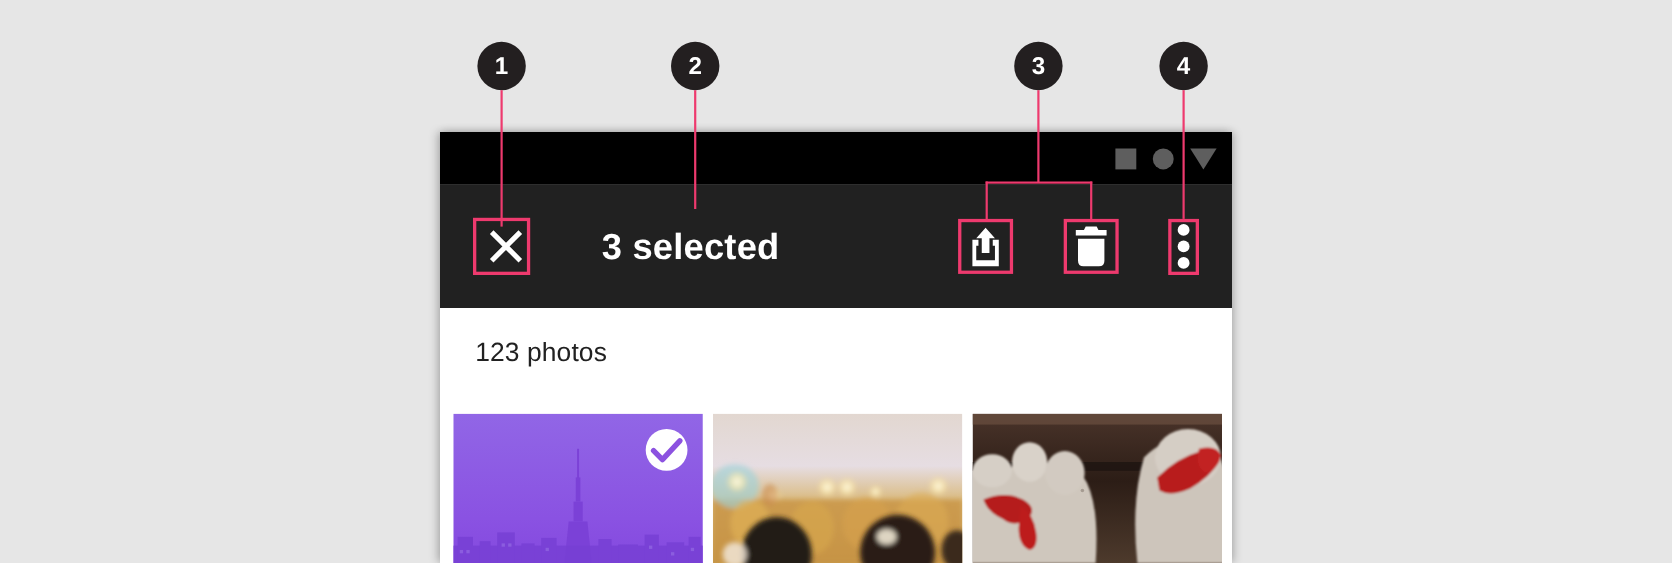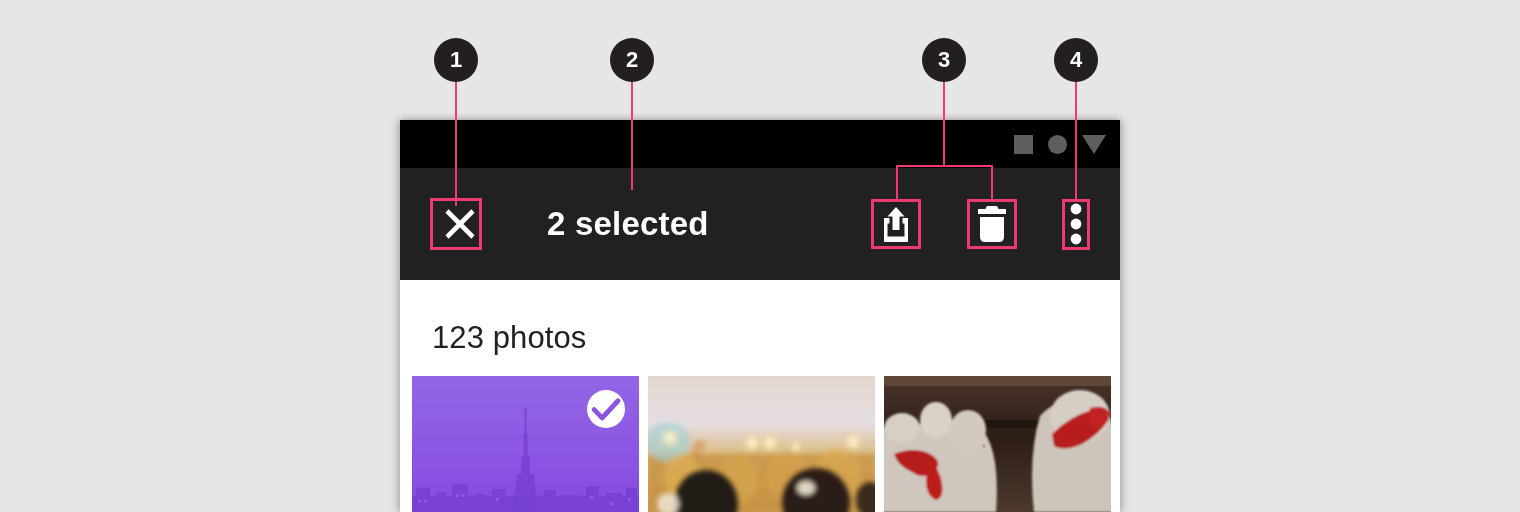--- a/index.html
+++ b/index.html
@@ -94,22 +94,22 @@
 
   
   #content {
     position: absolute;
     left: 0; top: 160px;
     width: 720px; height: 232px;
     background: #ffffff;
   }
   #photos-count {
     position: absolute;
-    left: 32px; top: 40px;
-    font-size: 31px;
+    left: 32px; top: 27px;
+    font-size: 24px;
     color: #212121;
     letter-spacing: .1px;
   }
   #photo-grid {
     position: absolute;
     left: 12px; top: 96px;
     width: 708px;
     display: flex;
     gap: 9px;
   }
@@ -171,21 +171,21 @@
   </div>
 
   <div id="appbar">
 
     <div id="close-btn">
       <svg width="36" height="36" viewBox="0 0 36 36">
         <path d="M5 5 L31 31 M31 5 L5 31" stroke="#ffffff" stroke-width="4.6" fill="none"></path>
       </svg>
     </div>
 
-    <div id="appbar-title">2 selected</div>
+    <div id="appbar-title">3 selected</div>
 
     <div id="share-btn" class="bar-action">
       <svg width="38" height="40" viewBox="0 0 38 40">
         <path d="M19 3 L27.5 12.5 L22.5 12.5 L22.5 26 L15.5 26 L15.5 12.5 L10.5 12.5 Z" fill="#ffffff"></path>
         <path d="M7 14 L12.5 14 L12.5 19.5 L10.5 19.5 L10.5 32.5 L27.5 32.5 L27.5 19.5 L25.5 19.5 L25.5 14 L31 14 L31 38 L7 38 Z" fill="#ffffff"></path>
       </svg>
     </div>
 
     <div id="delete-btn" class="bar-action">
       <svg width="34" height="40" viewBox="0 0 34 40">

